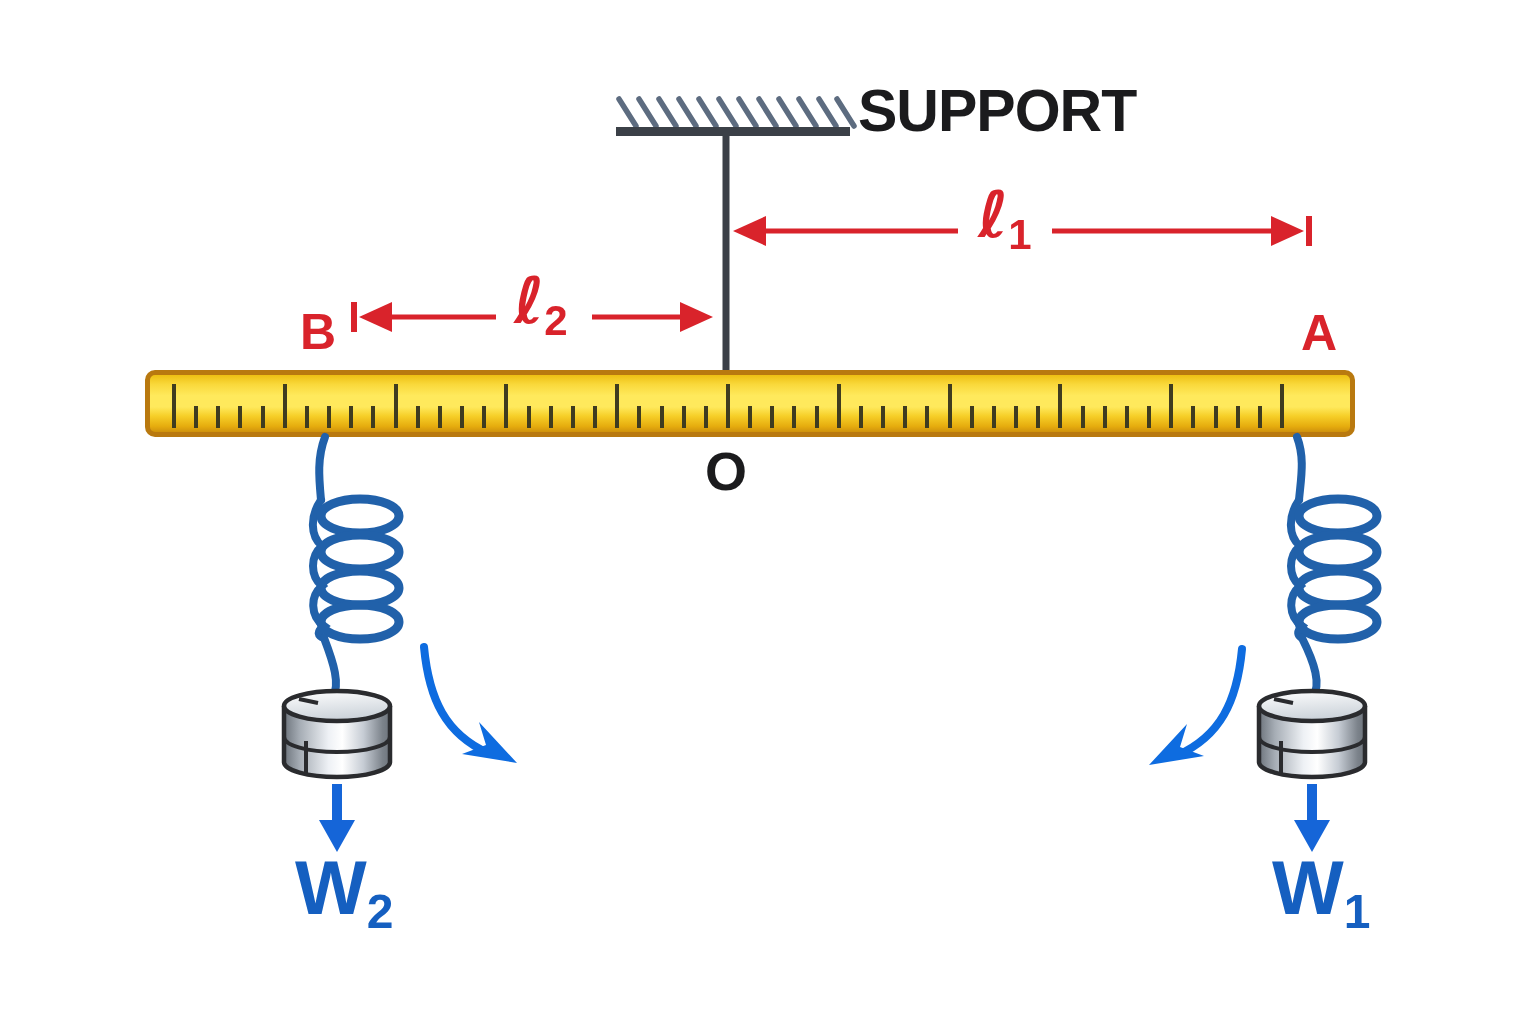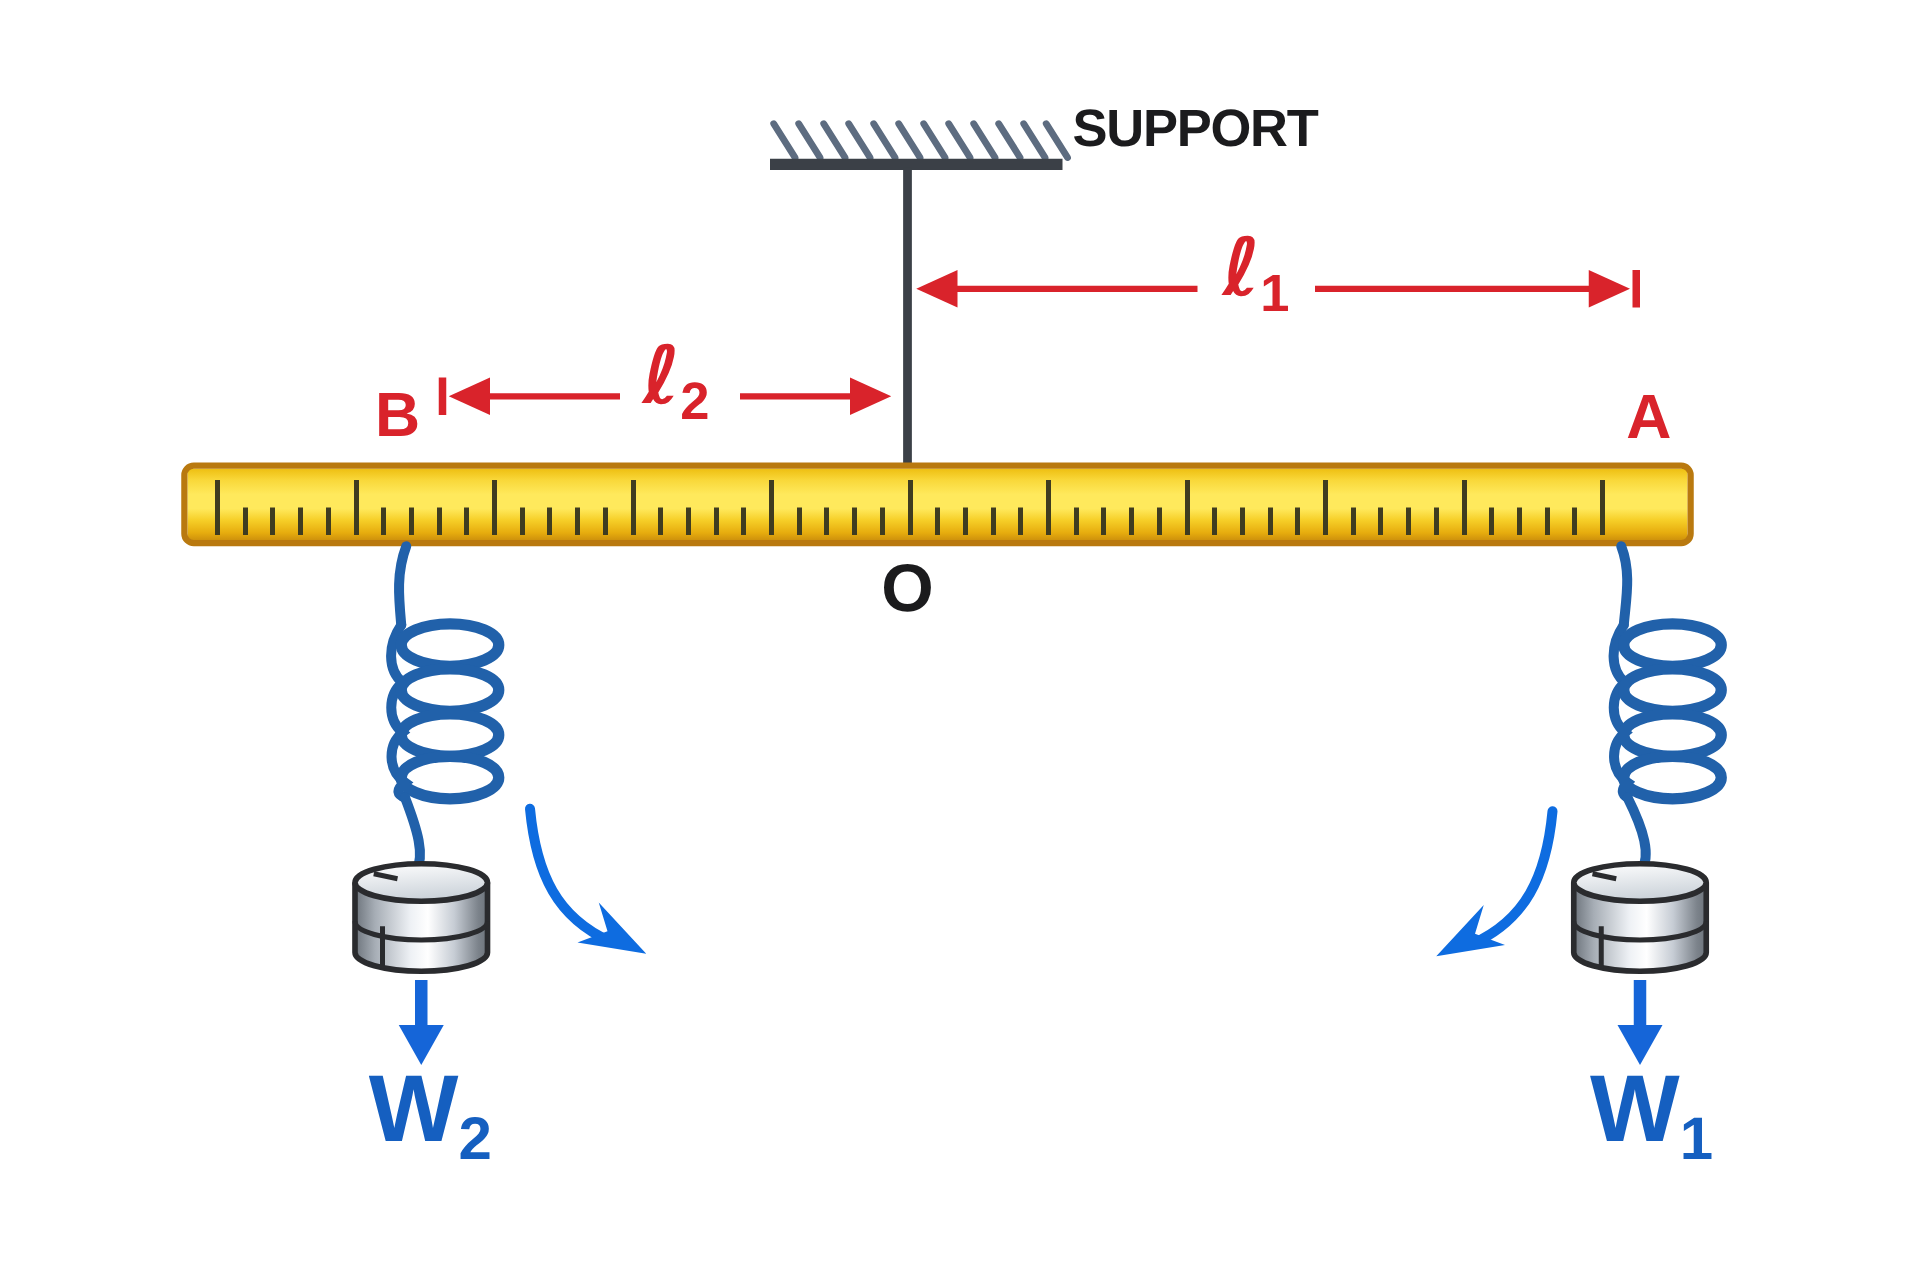--- a/index.html
+++ b/index.html
@@ -1,21 +1,21 @@
 <!DOCTYPE html>
 <html style="--dimension-red: #d9232b; --string-blue: #2161aa; --string-arrow-blue: #174f9c; --force-blue: #1565d8; --rotation-blue: #0e6ce0; --weight-label-blue: #155fc0; --ruler-border: #b9790f; --ruler-tick: #3f3c20; --support-gray: #3b4047; --hatch-gray: #5d6c80; --text-dark: #1b1b1d;"><head>
 <meta charset="utf-8">
 <style>
   html,body{margin:0;padding:0;background:#fff;}
   .scene{position:relative;width:1536px;height:1024px;background:#fff;overflow:hidden;
          font-family:"Liberation Sans",sans-serif;}
   .abs{position:absolute;}
 
   
-  .support-label{left:858px;top:82px;font-size:42px;font-weight:700;letter-spacing:-1px;
+  .support-label{left:858px;top:82px;font-size:59px;font-weight:700;letter-spacing:-1px;
                  color:var(--text-dark,#1b1b1d);line-height:1;}
   .pivot-label{left:698px;top:444px;width:56px;text-align:center;font-size:54px;font-weight:700;
                color:var(--text-dark,#1b1b1d);line-height:1;}
   .pt-label{font-size:50px;font-weight:700;color:var(--dimension-red,#d9232b);line-height:1;}
   .pt-b{left:300px;top:307px;}
   .pt-a{left:1301px;top:308px;}
 
   .dim-label{display:flex;align-items:flex-start;color:var(--dimension-red,#d9232b);}
   .dim-sym{font-family:"DejaVu Sans",sans-serif;font-style:italic;font-weight:700;
            font-size:64px;line-height:0.92;}

